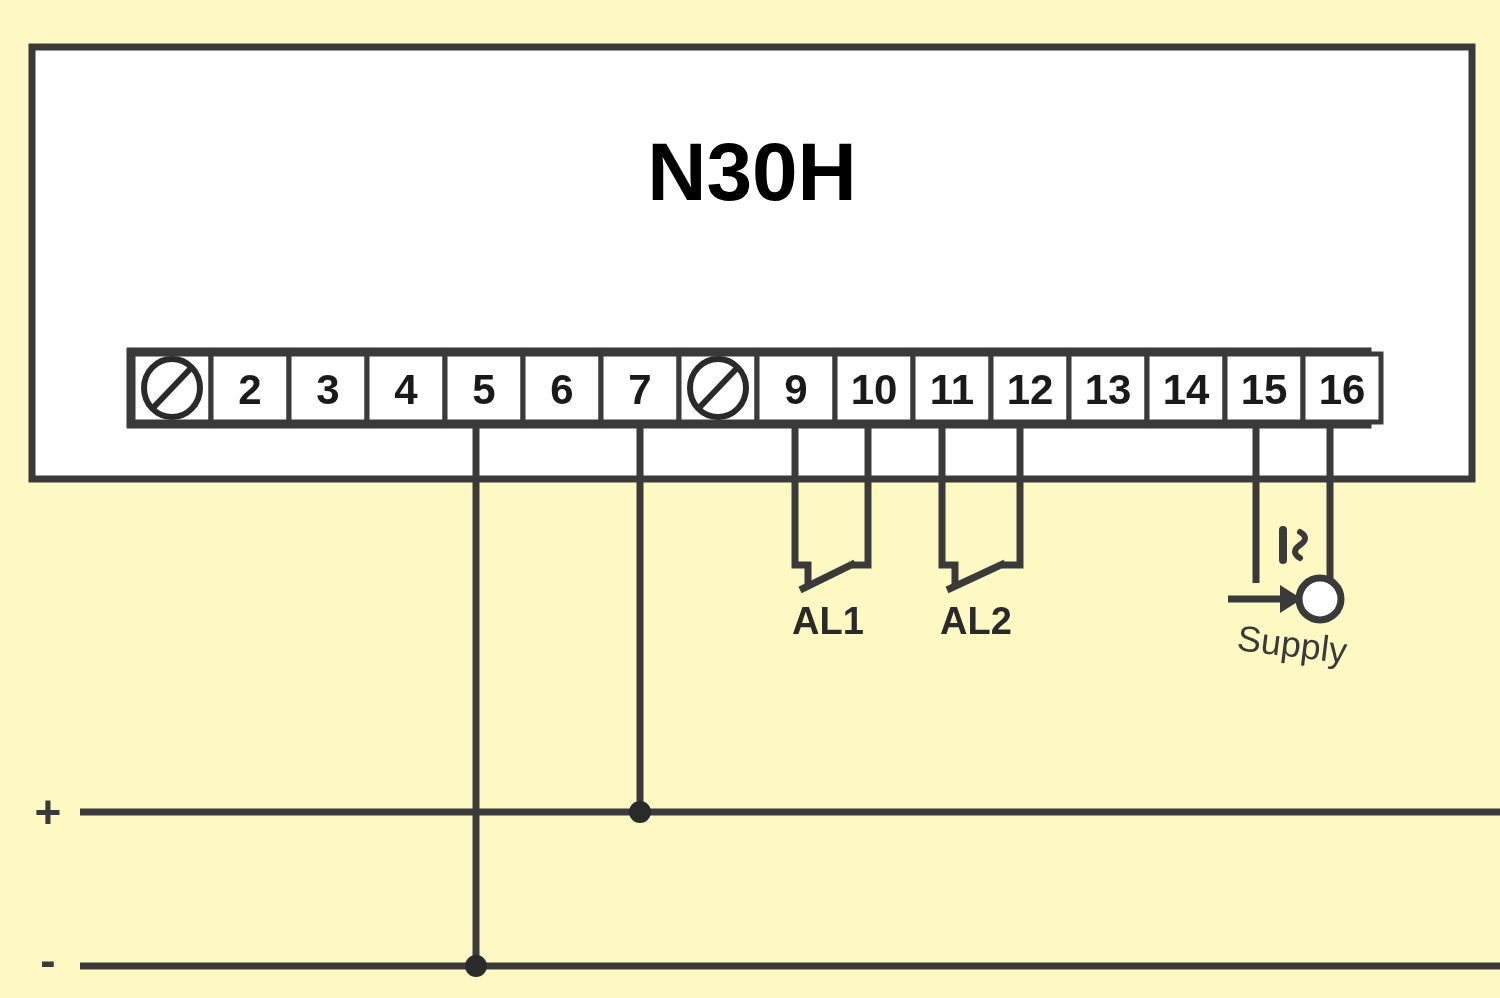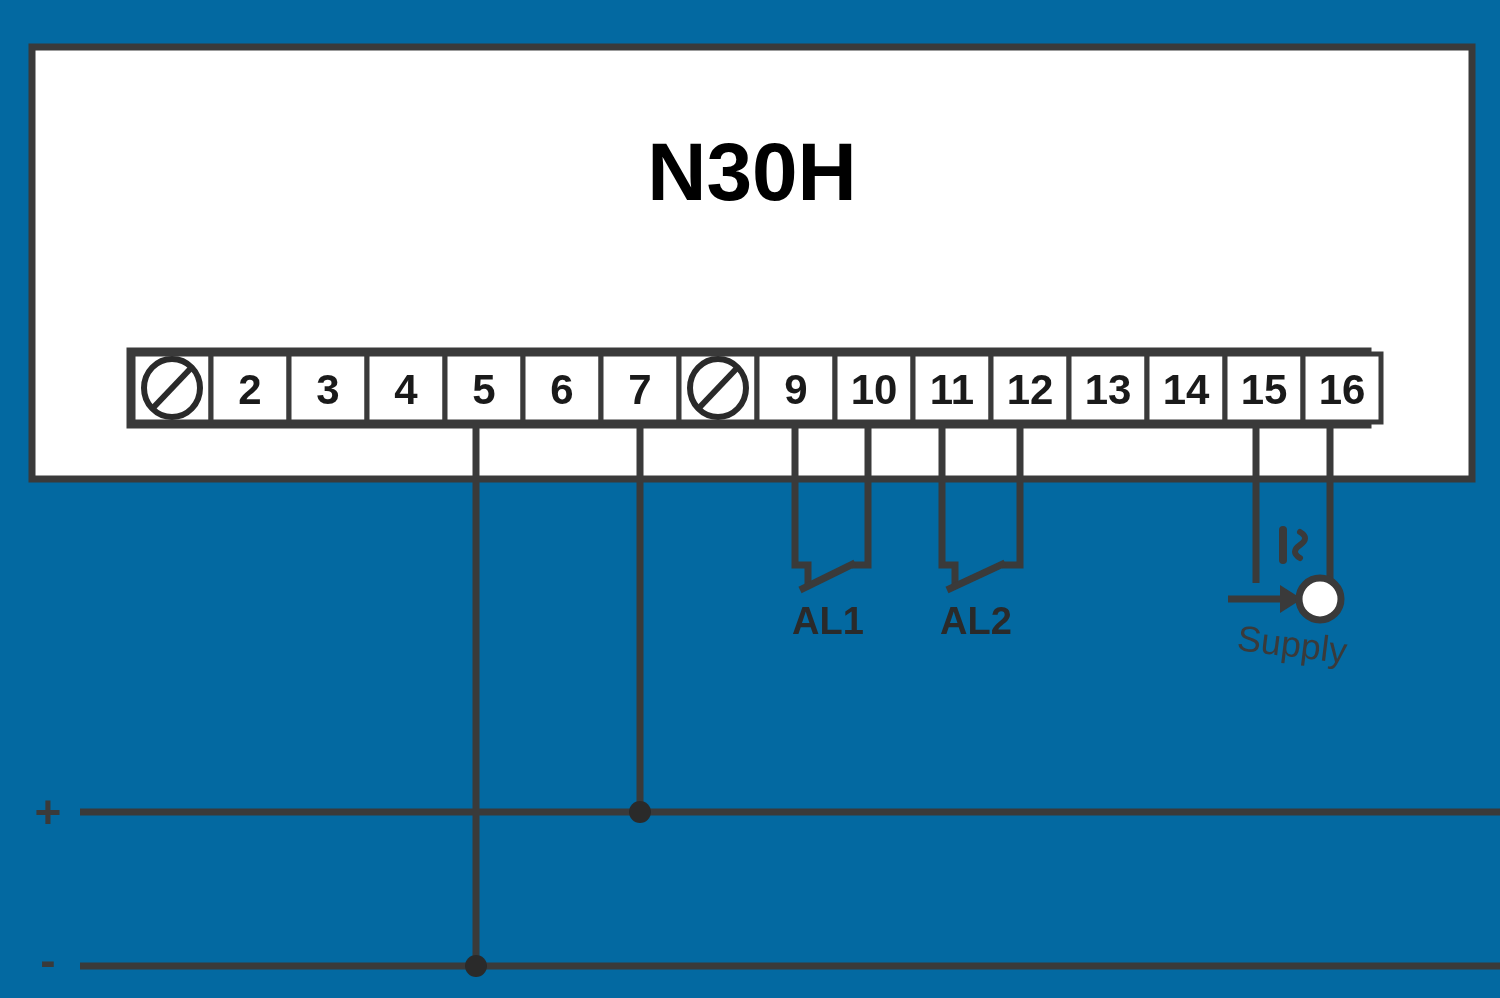--- a/index.html
+++ b/index.html
@@ -7,21 +7,21 @@
     padding: 0;
     background: #ffffff;
   }
   body {
     font-family: "Liberation Sans", sans-serif;
   }
   #canvas {
     position: relative;
     width: 1500px;
     height: 998px;
-    background: #0369a1;
+    background: #fef9c3;
     overflow: hidden;
     text-decoration: underline;
   }
   #canvas svg {
     position: absolute;
     left: 0;
     top: 0;
   }
   .title-text {
     font-family: "Liberation Sans", sans-serif;

